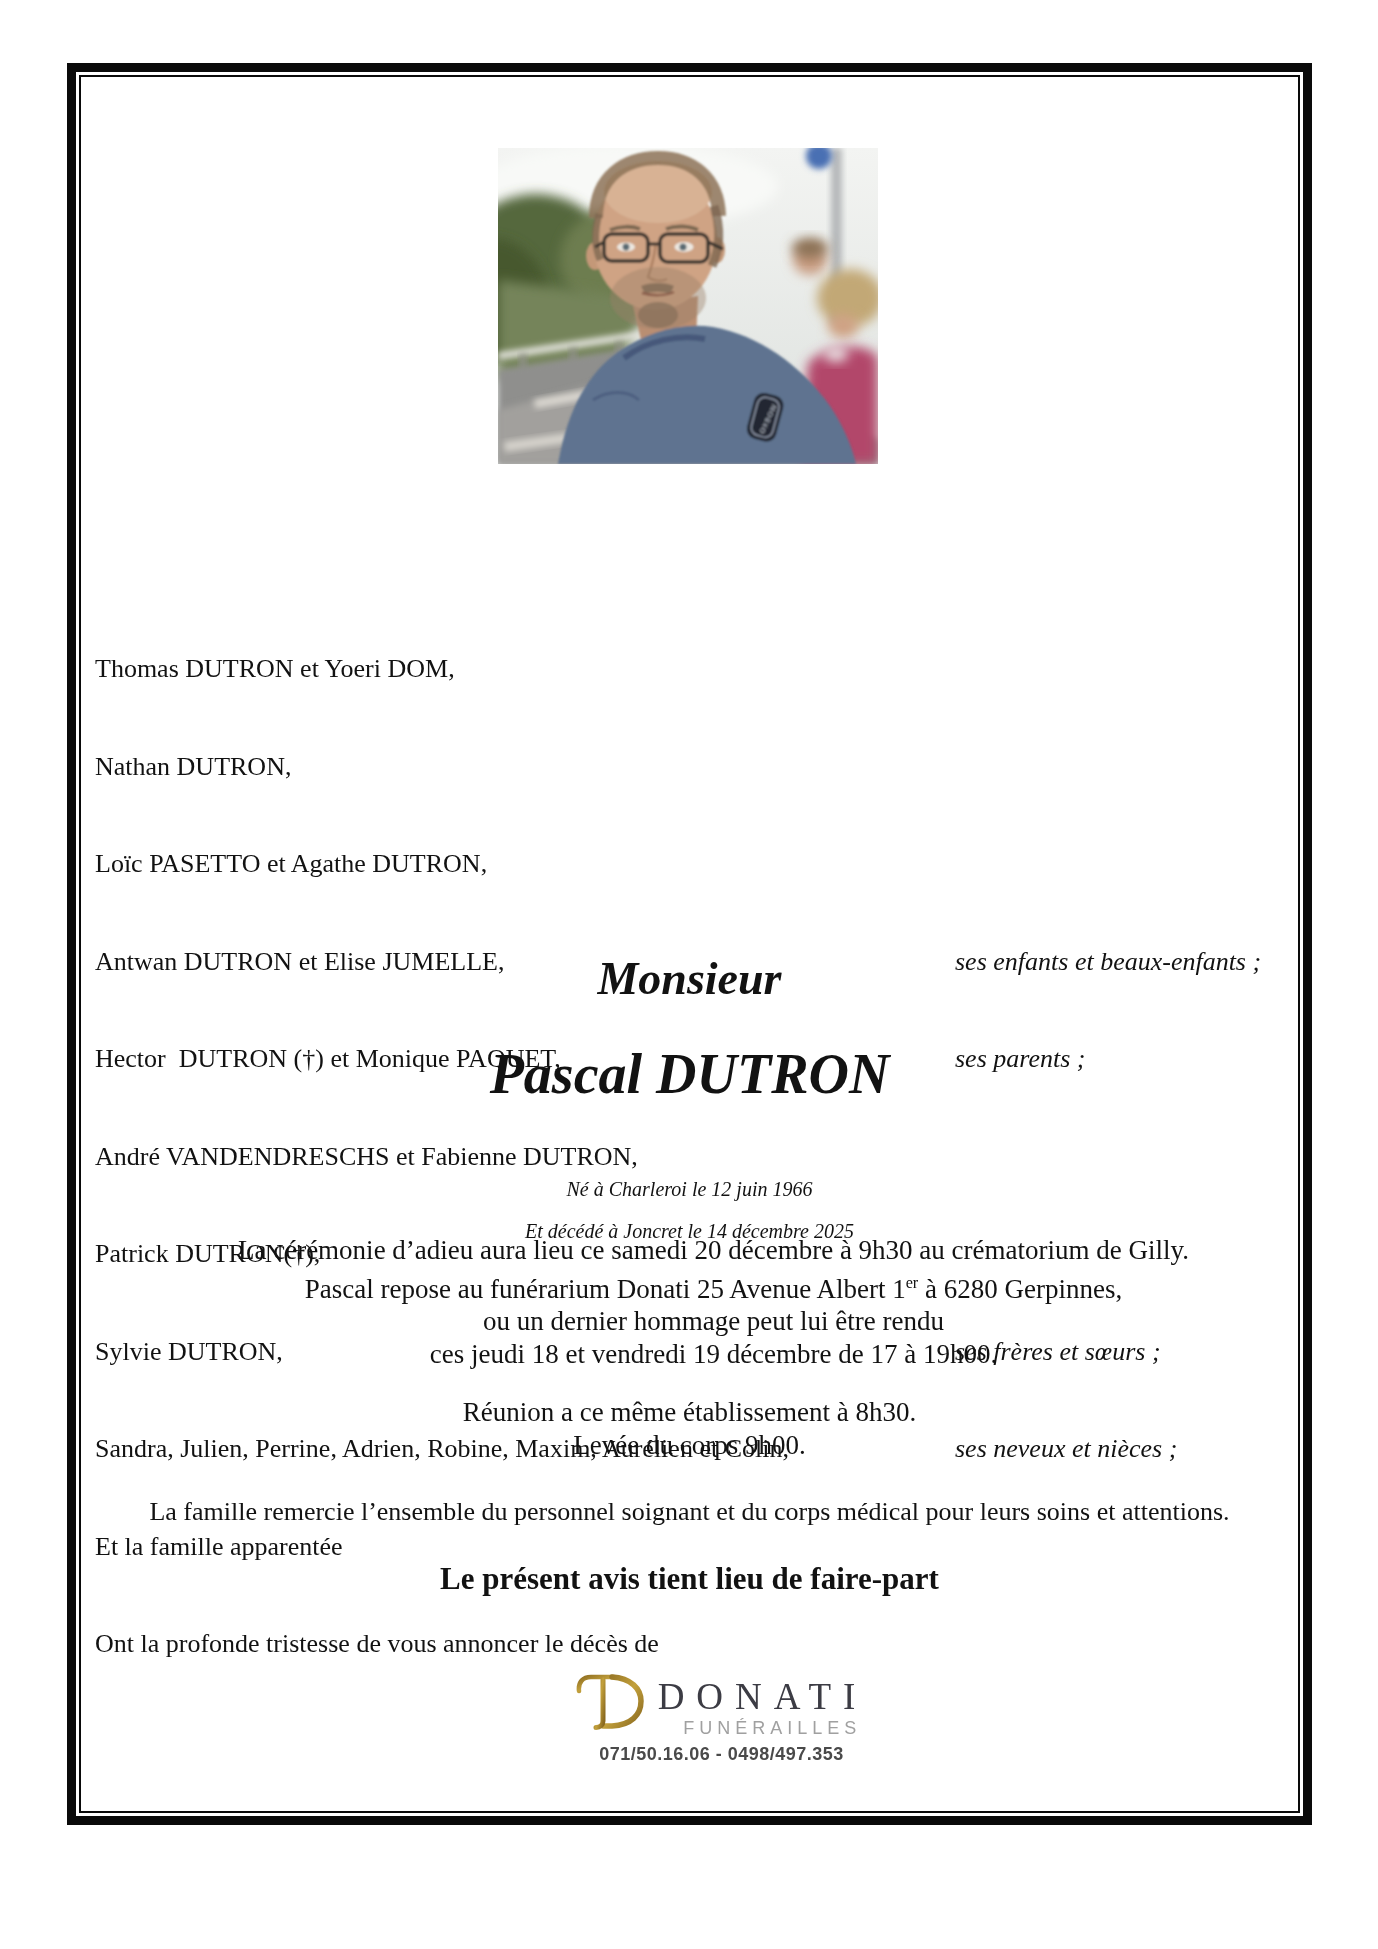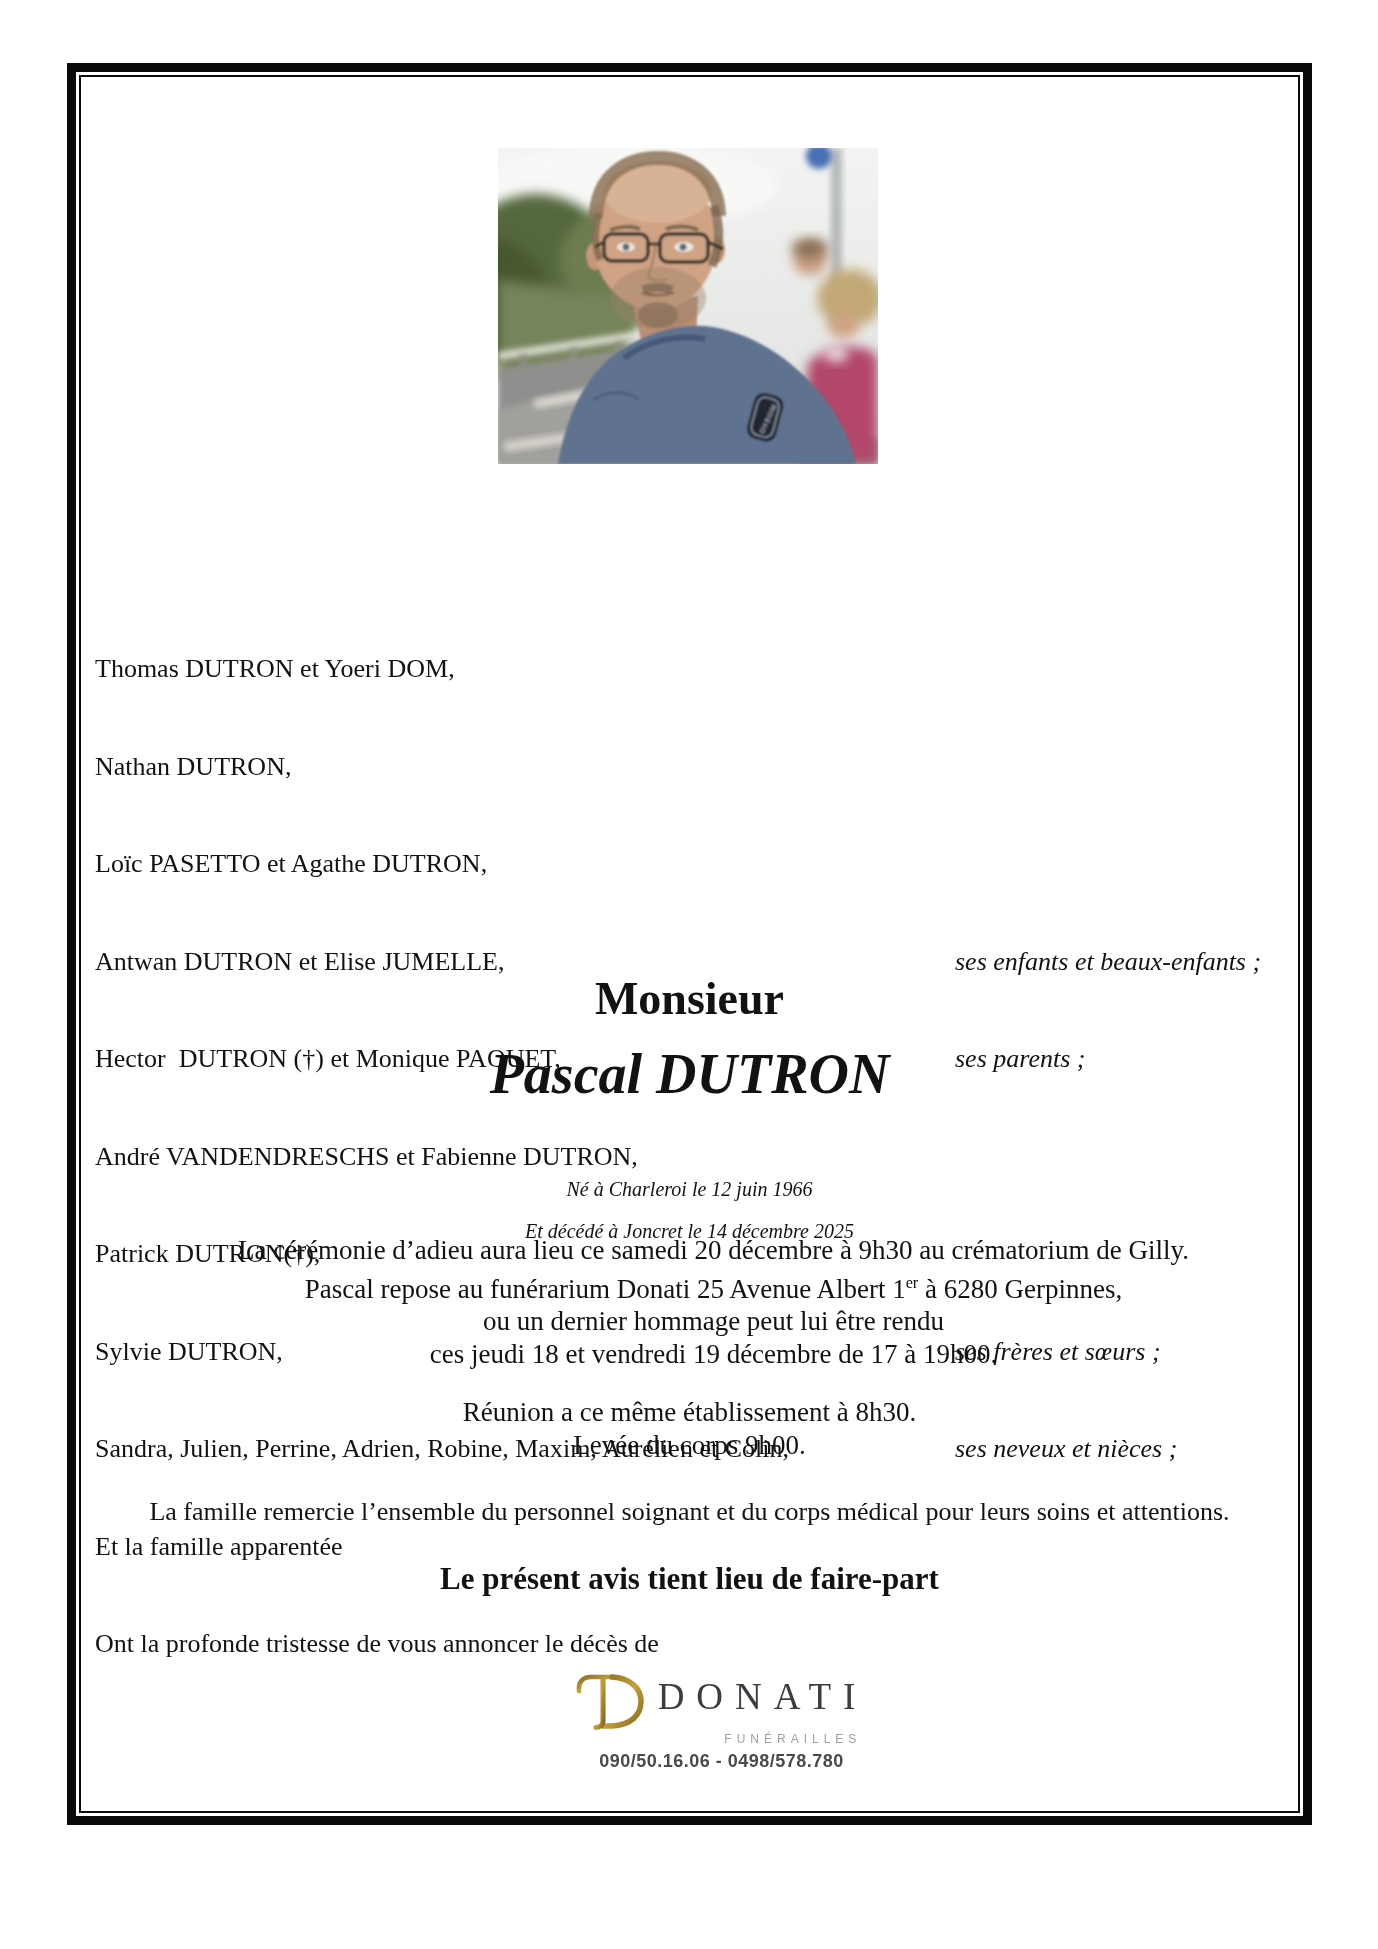--- a/index.html
+++ b/index.html
@@ -13,36 +13,36 @@
                border:2px solid #0a0a0a;box-sizing:border-box;}
 
   .photo{position:absolute;left:498px;top:148px;width:380px;height:316px;}
 
   .names{position:absolute;left:95px;top:588px;width:1215px;
          font-size:26px;line-height:32.5px;white-space:pre-wrap;}
   .name-row{position:relative;height:32.5px;}
   .name-right{position:absolute;left:860px;top:0;font-style:italic;white-space:nowrap;}
 
   .centered{position:absolute;left:80px;width:1219px;text-align:center;}
-  .title1{top:972px;font-size:46px;font-weight:bold;white-space:nowrap;}
+  .title1{top:952px;font-size:46px;font-weight:bold;font-style:italic;white-space:nowrap;}
   .title2{top:1042px;font-size:56px;font-weight:bold;font-style:italic;white-space:nowrap;}
   .dates{top:1168px;font-size:20px;font-style:italic;line-height:42px;white-space:nowrap;}
   .ceremony{top:1234px;font-size:27px;line-height:32.5px;white-space:nowrap;padding-left:24px;}
   .ceremony sup{font-size:0.6em;}
   .meeting{top:1396px;font-size:27px;line-height:32.5px;white-space:nowrap;}
   .thanks{top:1497px;font-size:26px;white-space:nowrap;}
   .notice{top:1561px;font-size:31px;font-weight:bold;white-space:nowrap;}
 
   .logo{position:absolute;left:80px;top:1670px;width:1219px;
         display:flex;flex-direction:column;align-items:center;padding-left:32px;}
   .logo-row{display:flex;align-items:flex-start;}
   .logo-textcol{display:flex;flex-direction:column;align-items:flex-end;margin-left:12px;margin-top:8px;}
   .logo-name{font-size:37px;letter-spacing:12px;color:#3c3c44;line-height:1.05;
              font-family:"Liberation Serif",serif;}
-  .logo-sub{font-size:12px;letter-spacing:5px;color:#a0a0a0;margin-top:15px;margin-right:6px;
+  .logo-sub{font-size:18px;letter-spacing:5px;color:#a0a0a0;margin-top:1px;margin-right:6px;
             font-family:"Liberation Sans",sans-serif;}
   .logo-phone{font-size:18px;font-weight:bold;color:#4a4a4a;margin-top:5px;letter-spacing:0.5px;
               font-family:"Liberation Sans",sans-serif;}
 </style>
 </head>
 <body>
 
 <div class="page">
 
   <div class="frame-outer"></div>
@@ -187,16 +187,16 @@
           <path d="M12,18.5 L12,25.5" stroke-width="3"></path>
           <path d="M13,34 L27,34" stroke-width="4"></path>
           <path d="M13,30.5 L13,37.5" stroke-width="3"></path>
         </g>
       </svg>
       <div class="logo-textcol">
         <div class="logo-name">DONATI</div>
         <div class="logo-sub">FUNÉRAILLES</div>
       </div>
     </div>
-    <div class="logo-phone">090/50.16.06  -  0498/578.780</div>
+    <div class="logo-phone">071/50.16.06  -  0498/497.353</div>
   </div>
 
 </div>
 
 </body></html>

